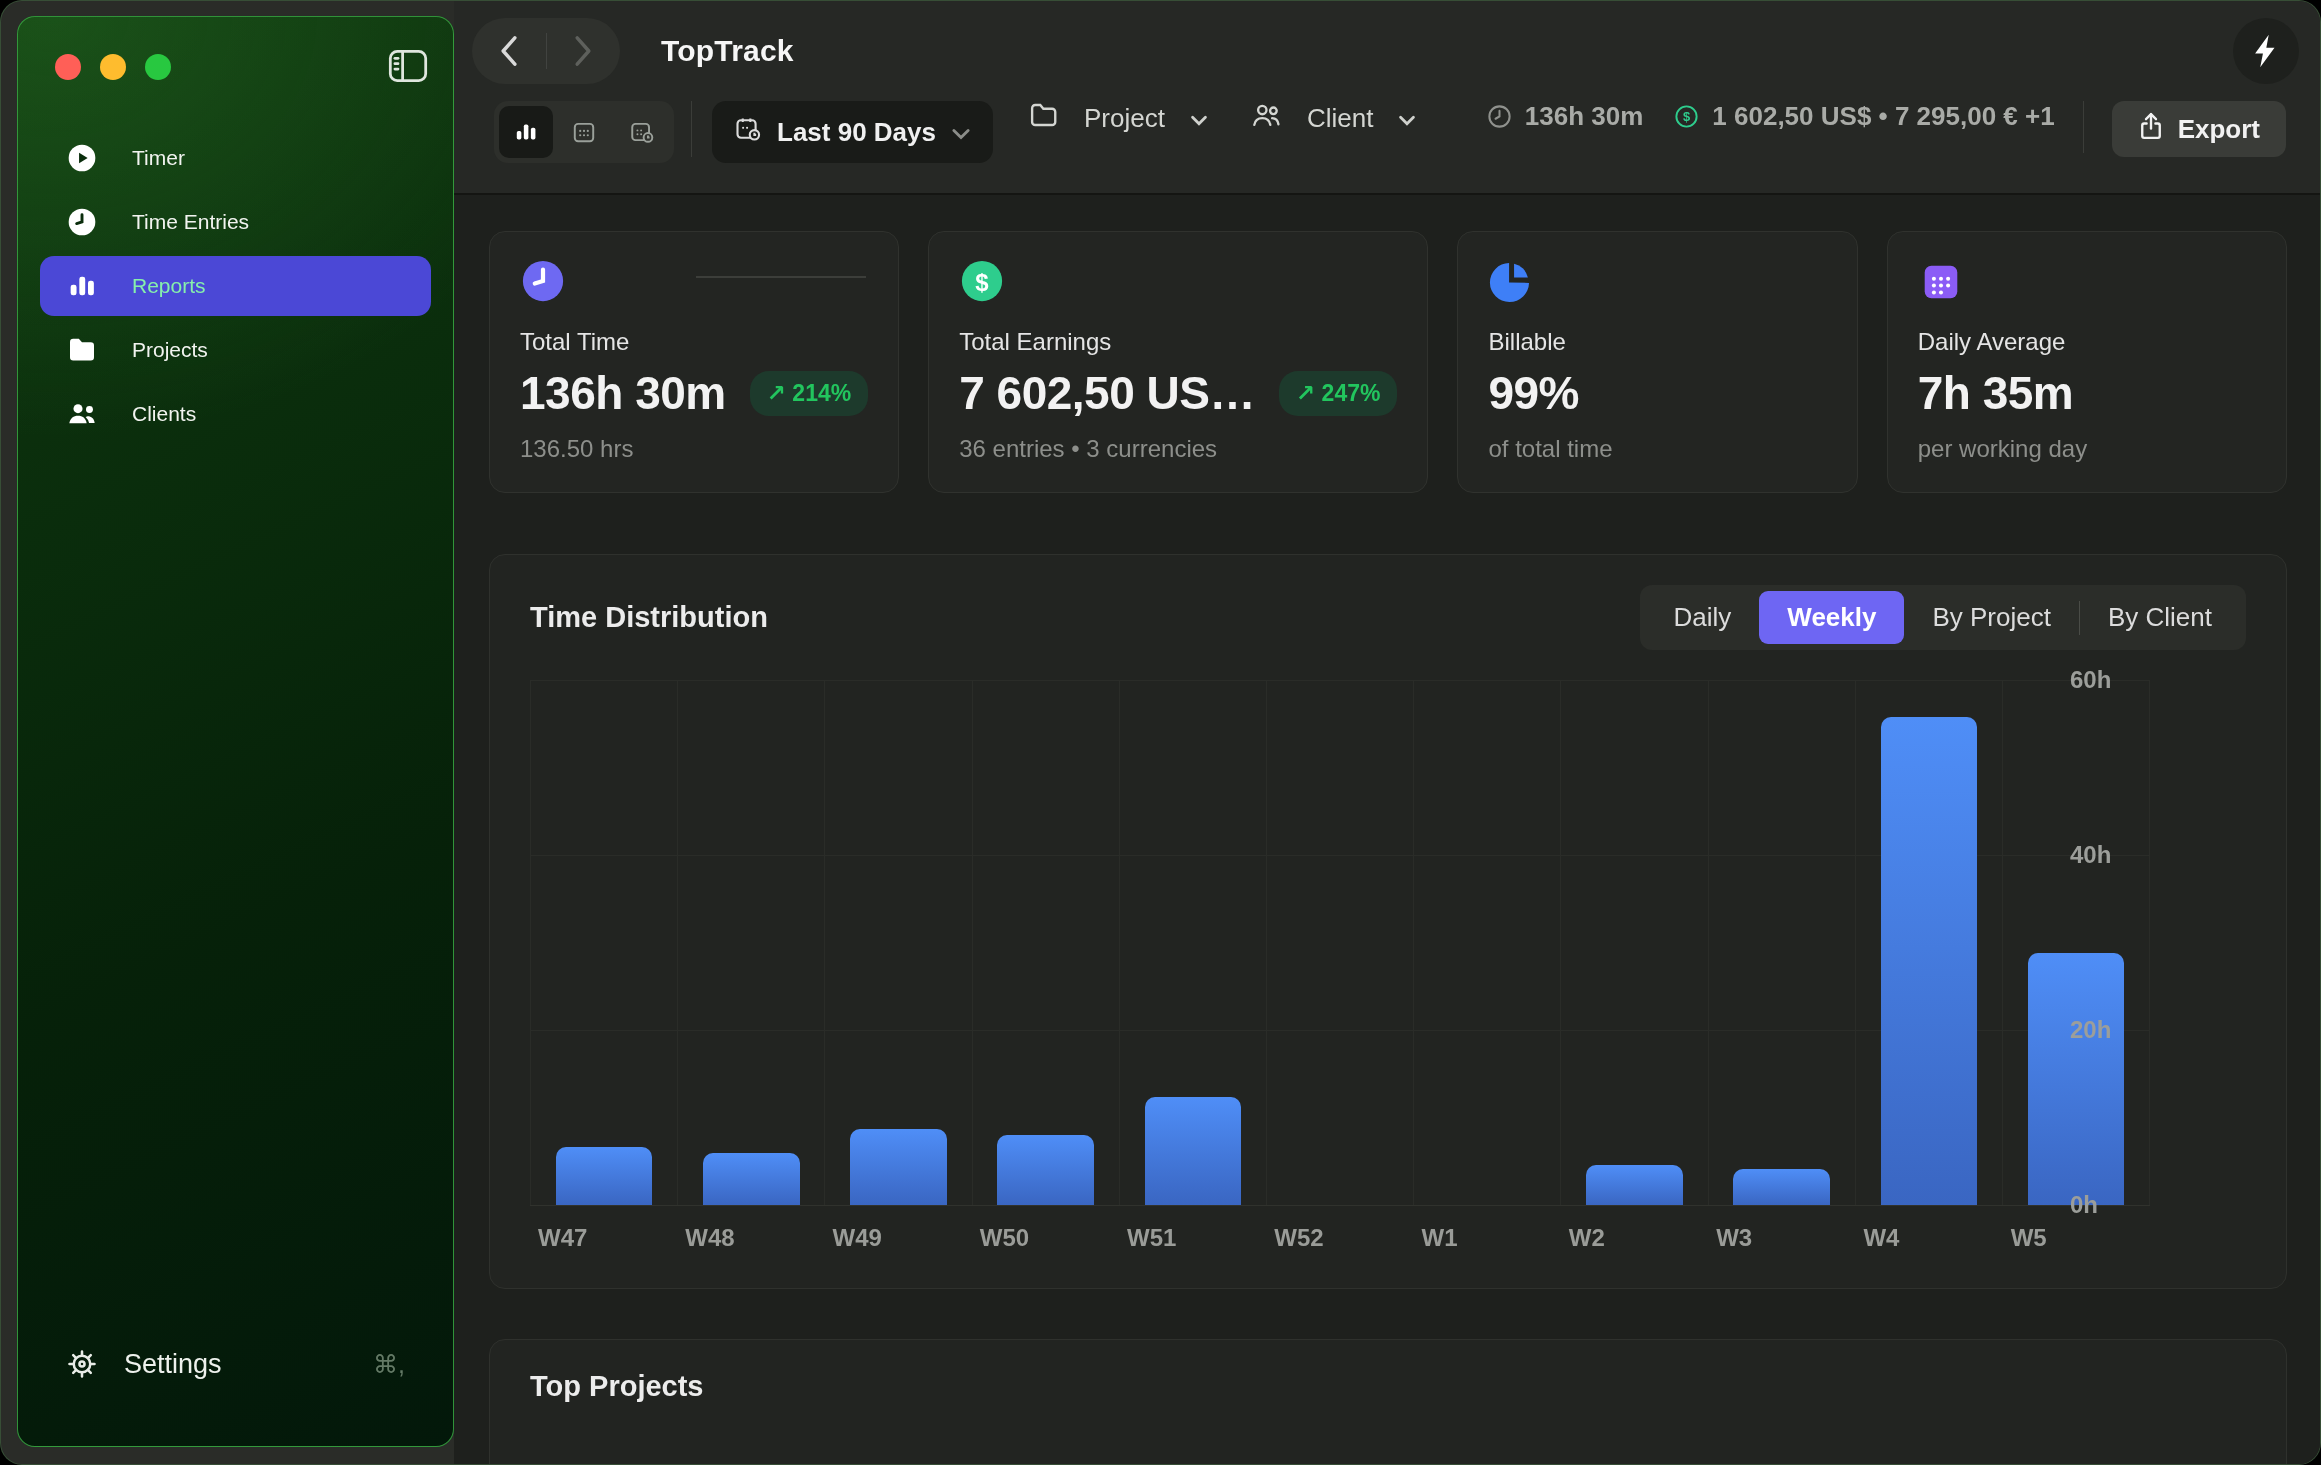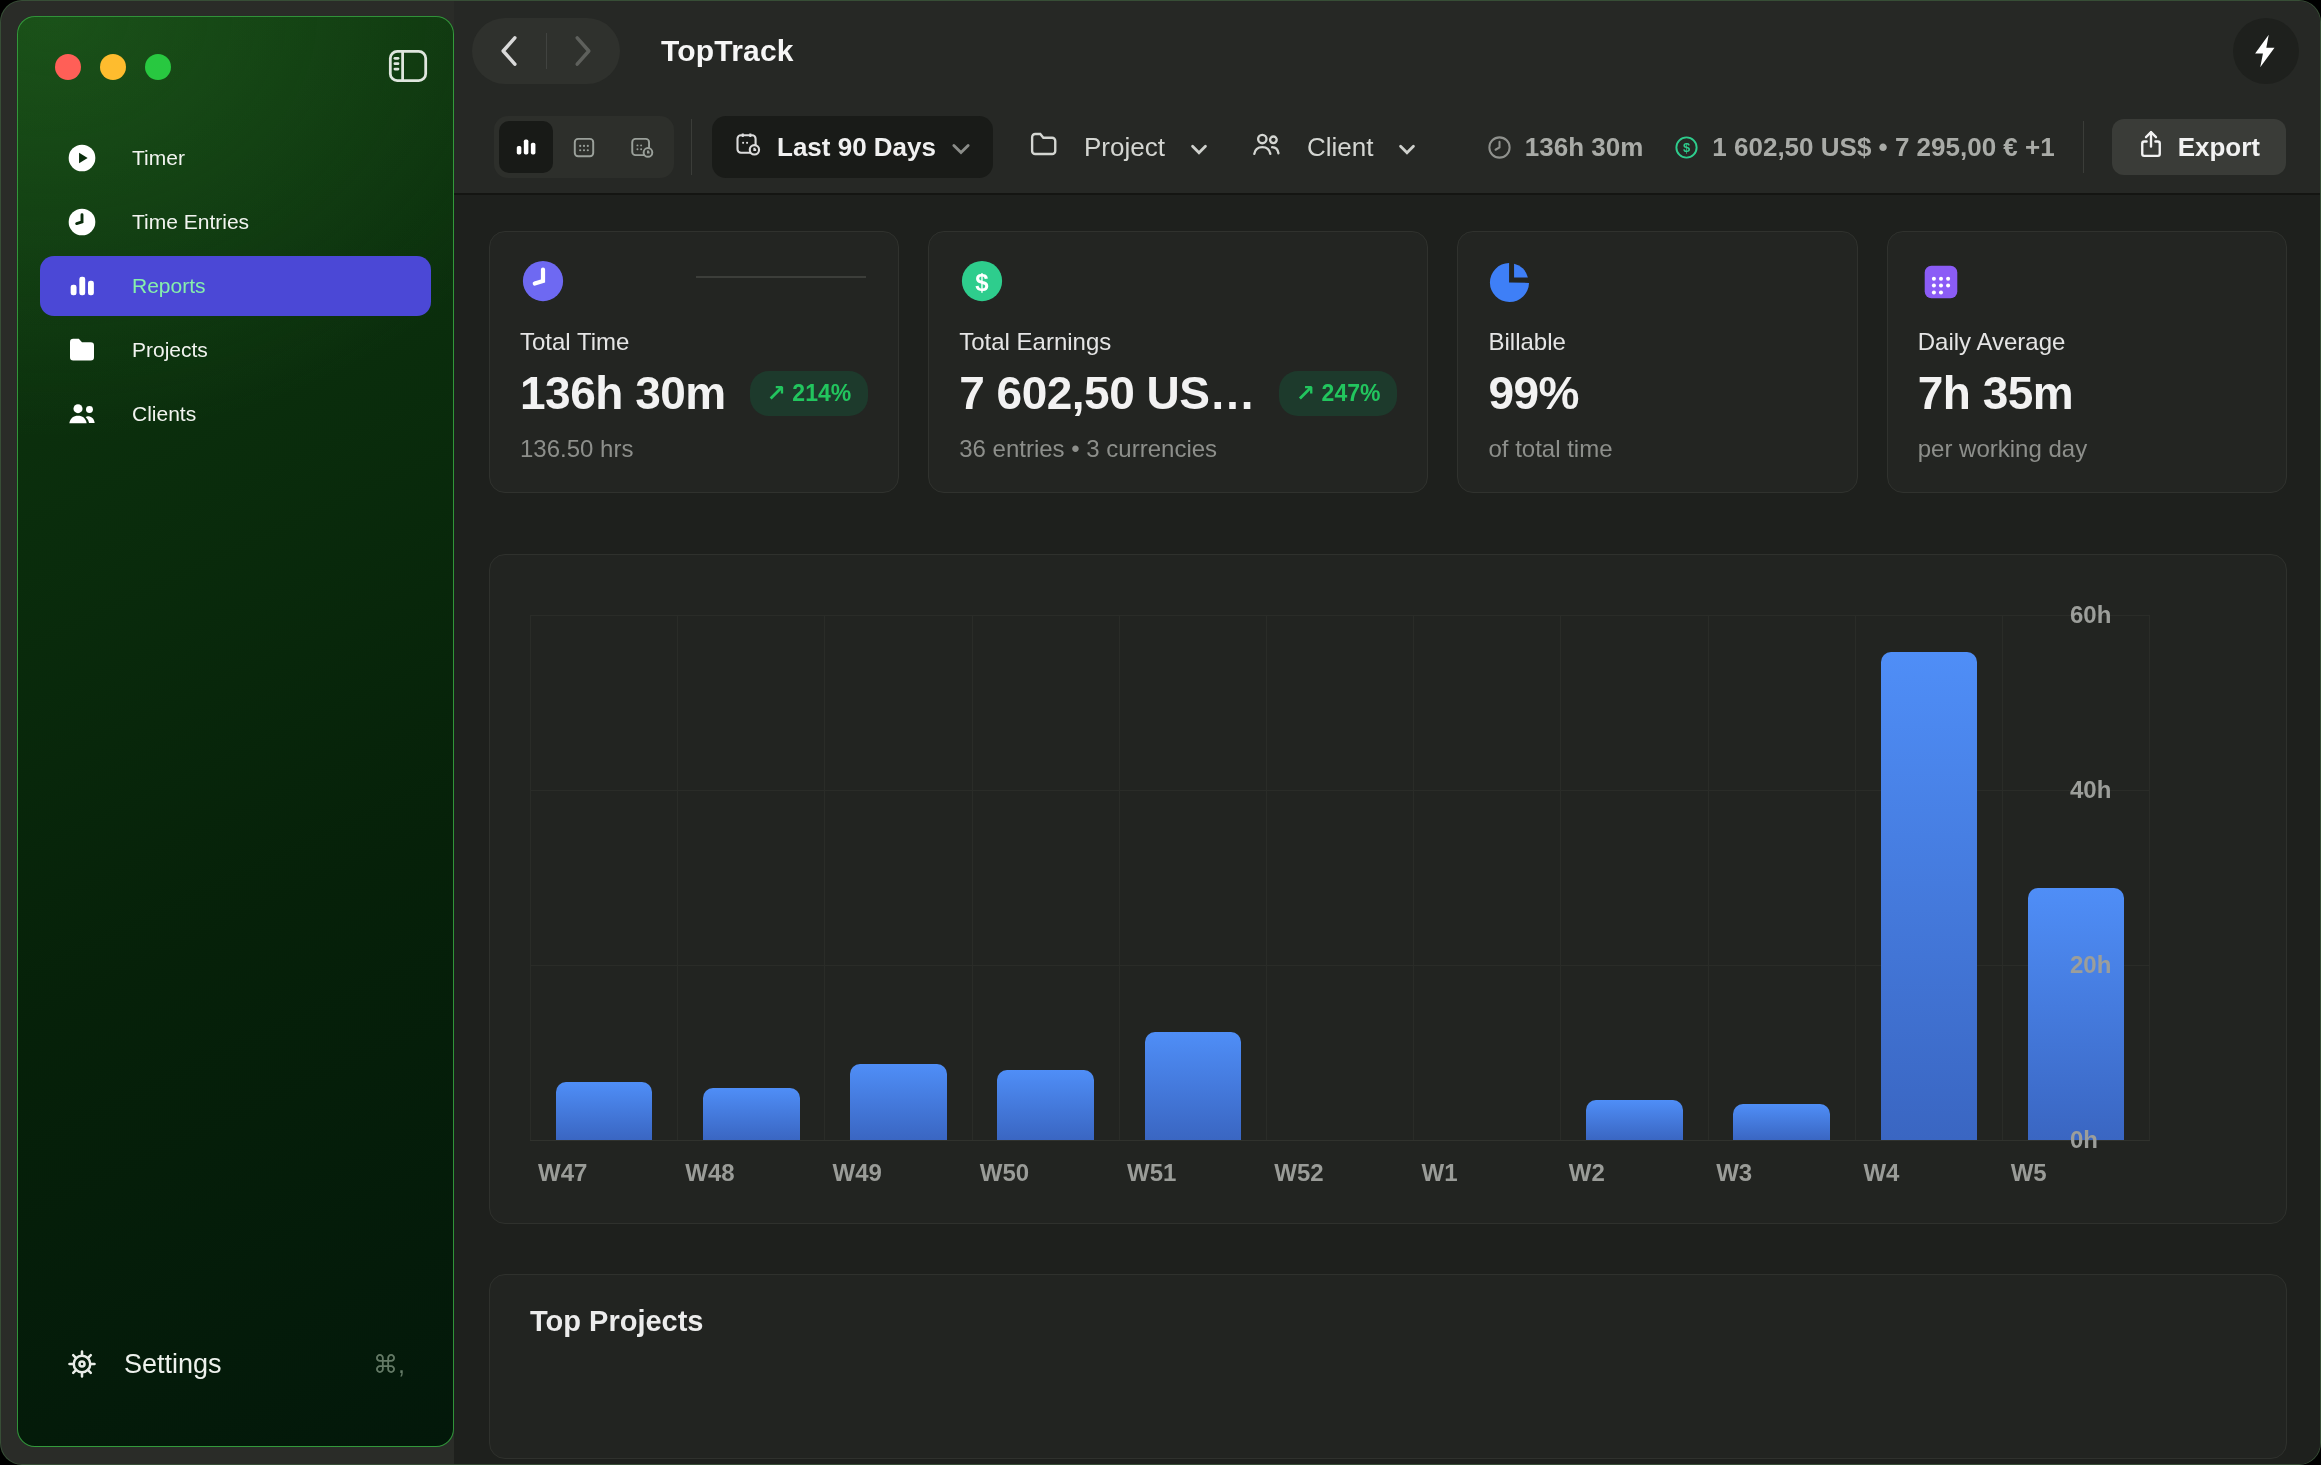--- a/index.html
+++ b/index.html
@@ -36,21 +36,21 @@
     background:#262825; }
   .titlebar { height:100px; display:flex; align-items:center; padding:0 21px 0 18px; flex:0 0 auto; }
   .nav-pill { width:148px; height:66px; border-radius:33px; background:#2f312d; display:flex; align-items:center; }
   .nav-pill .half { flex:1; height:100%; display:flex; align-items:center; justify-content:center; }
   .nav-pill .sep { width:1px; height:36px; background:#414340; }
   .chev-back { color:#d9d9d9; } .chev-fwd { color:#5e605c; }
   .app-title { margin-left:41px; font-size:30px; font-weight:700; color:#f6f6f6; letter-spacing:.2px; }
   .bolt-btn { margin-left:auto; width:66px; height:66px; border-radius:50%; background:#1e201d;
     display:flex; align-items:center; justify-content:center; color:#fff; }
 
-  .filterbar { height:92px; display:flex; align-items:center; padding:0 34px 0 40px; flex:0 0 auto; }
+  .filterbar { height:92px; display:flex; align-items:flex-start; padding:0 34px 0 40px; flex:0 0 auto; }
   .view-toggle { display:flex; align-items:center; gap:4px; padding:5px; background:#2d2f2b; border-radius:14px; }
   .vt-btn { width:54px; height:52px; display:flex; align-items:center; justify-content:center;
     border-radius:10px; color:#9aa09a; }
   .vt-btn.active { background:#181a17; color:#fff; }
   .vdiv { width:1px; height:56px; background:#3b3d39; margin:0 20px 0 17px; }
   .daterange { height:62px; display:flex; align-items:center; gap:15px; padding:0 22px;
     background:#191b18; border-radius:14px; color:#f0f0f0; font-size:26px; font-weight:600; }
   .daterange .cal { color:#dcdcdc; } .chev-dn { color:#8b8d89; }
   .filter { display:flex; align-items:center; gap:25px; margin-left:36px; color:#d4d6d2;
     font-size:26px; font-weight:500; }
@@ -393,20 +393,30 @@
             </span>
             <div class="card-label">Daily Average</div>
             <div class="card-valuerow">
               <span class="card-value">7h 35m</span>
             </div>
             <div class="card-sub">per working day</div>
           </div>
         </div>
 
       <section class="panel">
+        <div class="panel-head">
+          <h2 class="panel-title">Time Distribution</h2>
+          <div class="tabs" id="dist-tabs">
+              <span class="tab">Daily</span>
+              <span class="tab active">Weekly</span>
+              <span class="tab">By Project</span>
+              <span class="tab-div"></span>
+              <span class="tab">By Client</span>
+            </div>
+        </div>
         <div class="chart-wrap">
           <div class="plot" id="plot">
               <div class="gridline-h" style="top: 66.667%;"></div>
               <div class="gridline-h" style="top: 33.333%;"></div>
               <div class="gridline-h" style="top: 0%;"></div>
             <div class="cols" id="chart-cols">
                 <div class="col">
                   <div class="bar" style="height: 11%;"></div>
                 </div>
                 <div class="col">

